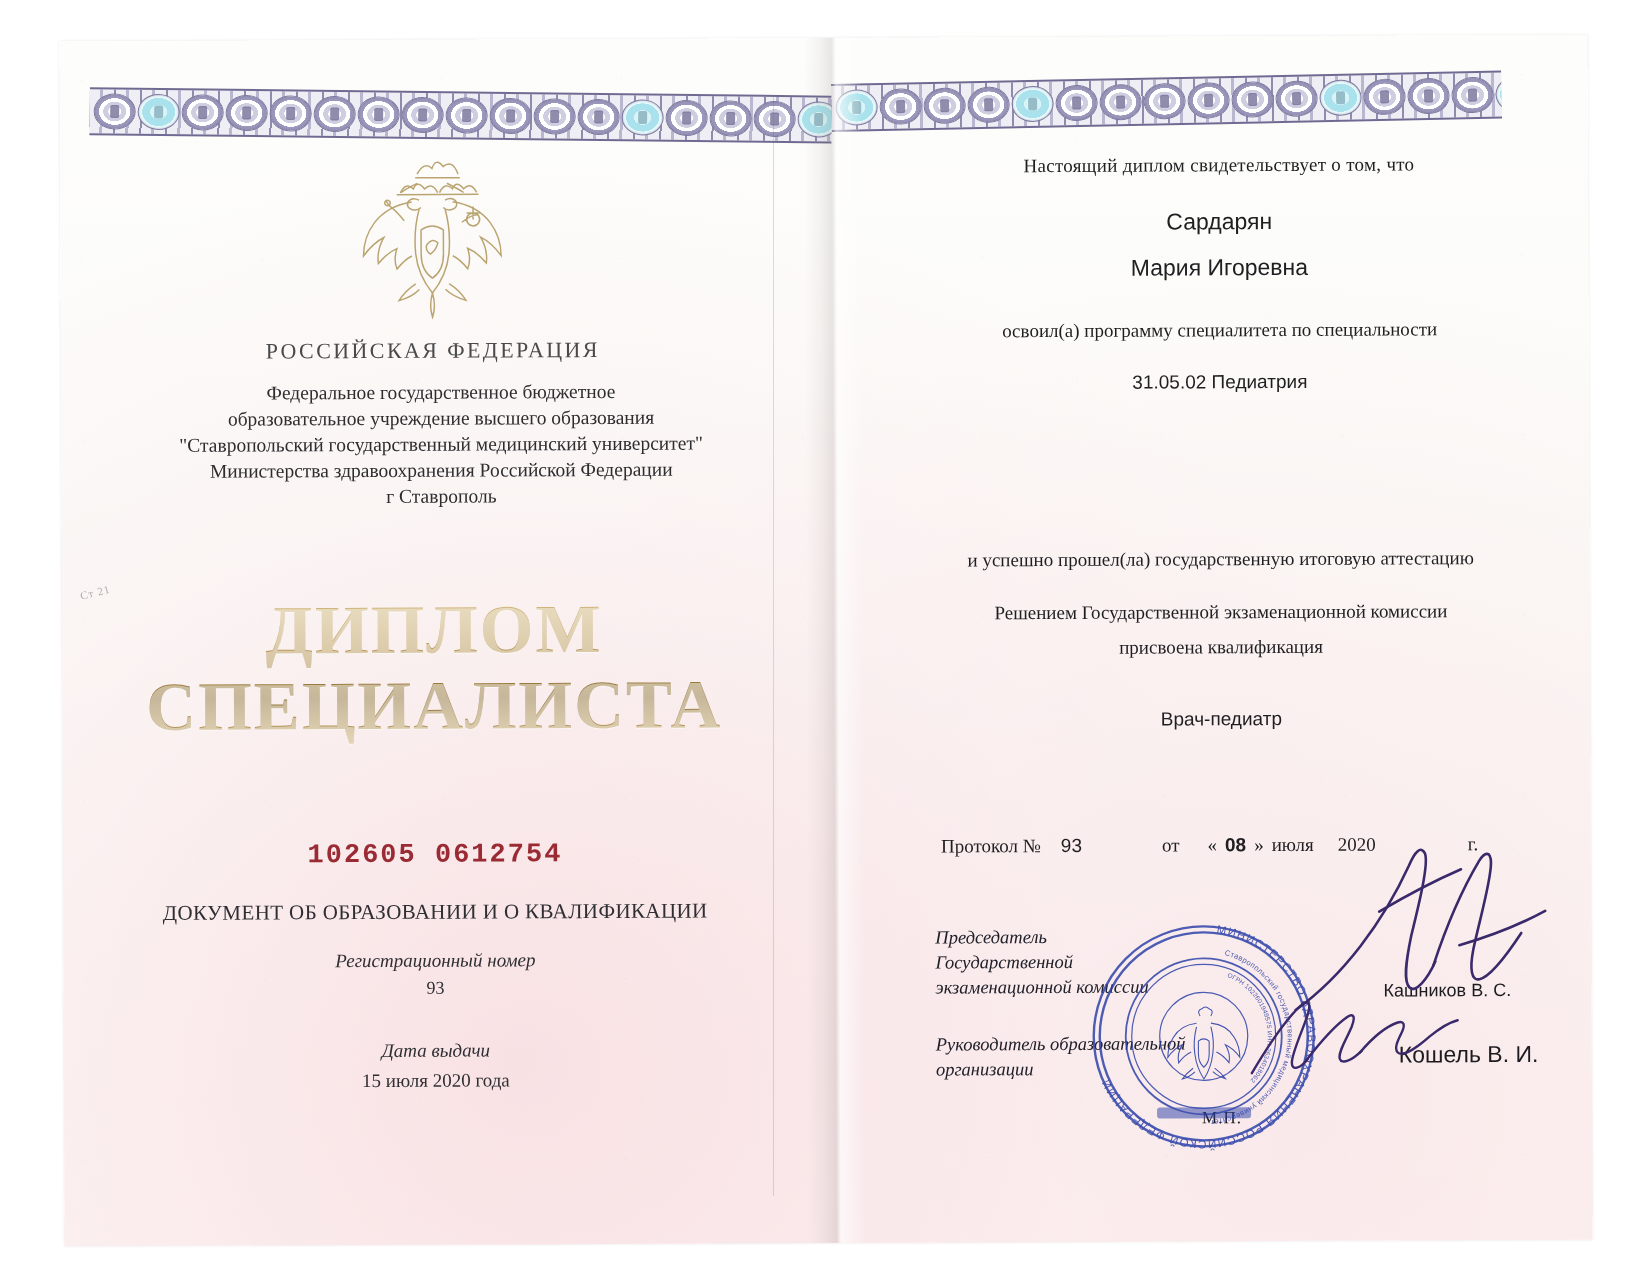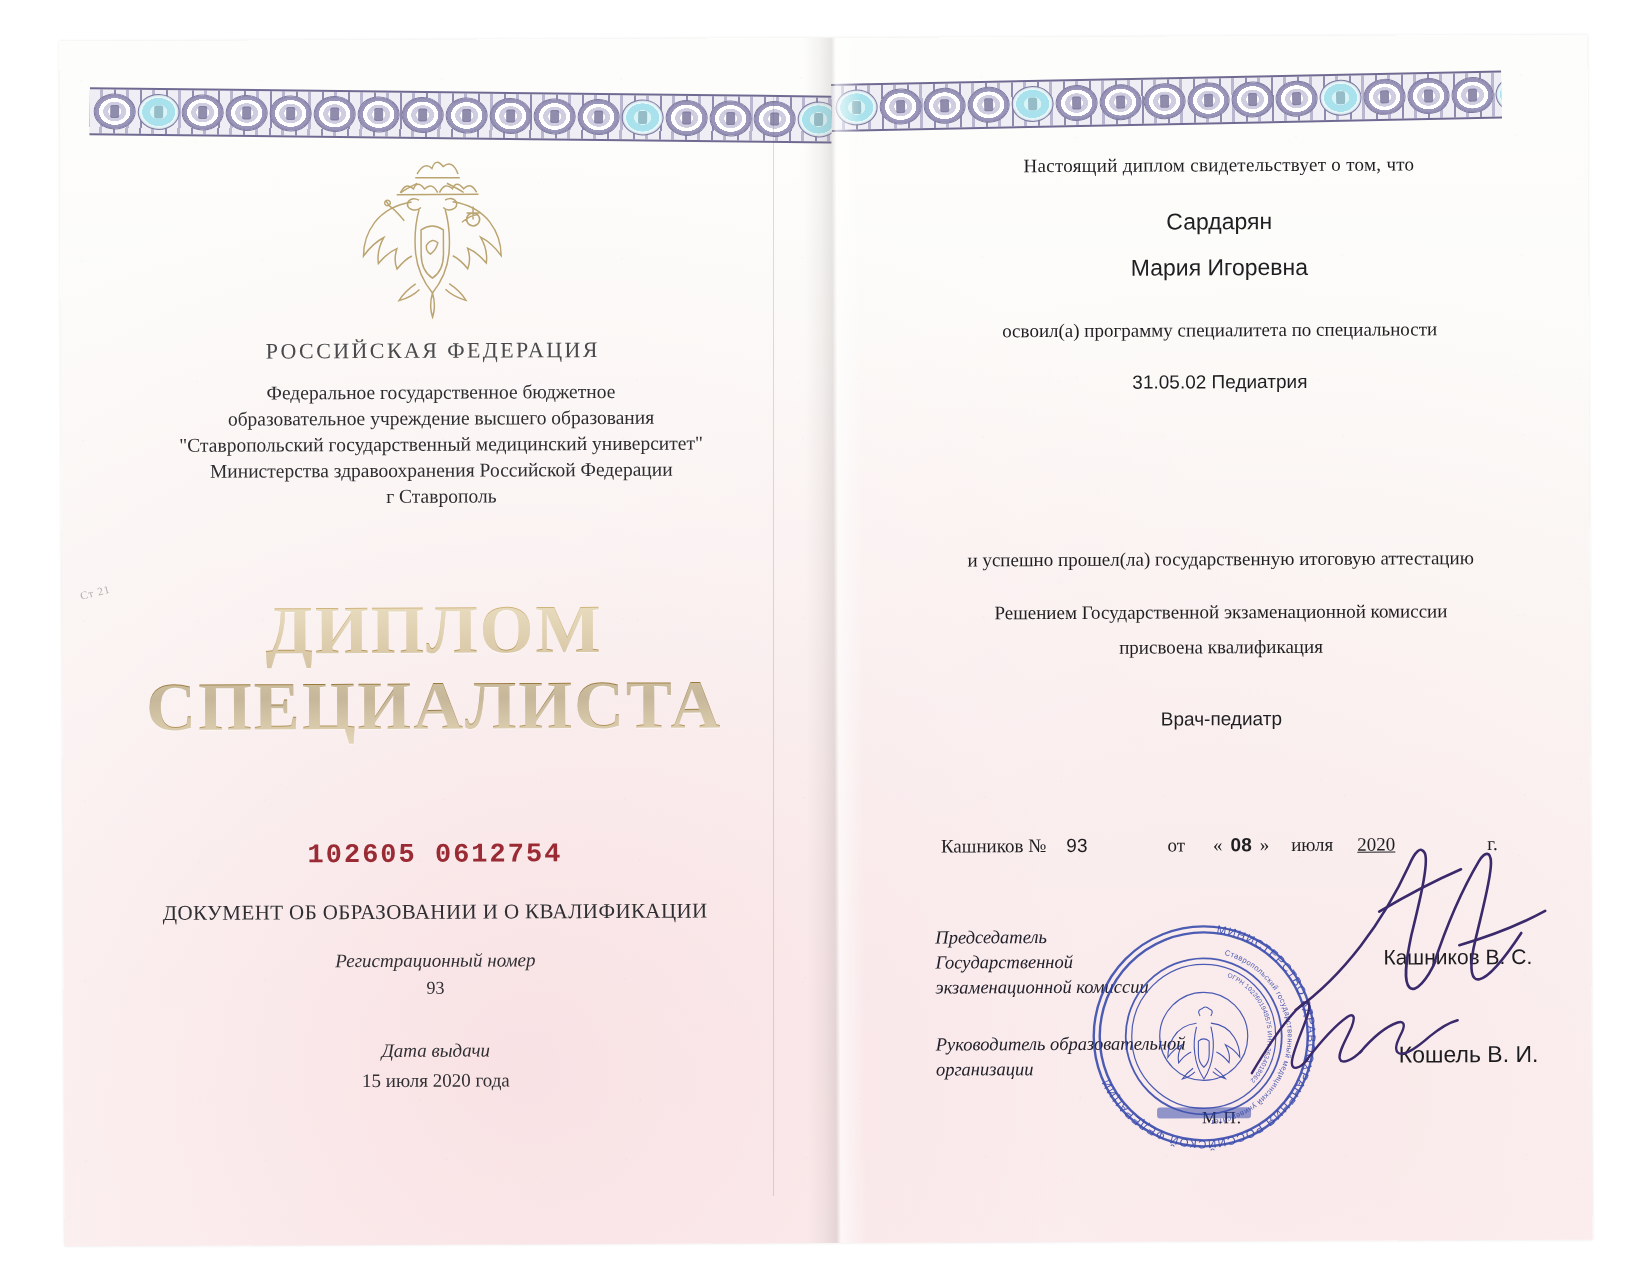--- a/index.html
+++ b/index.html
@@ -267,22 +267,22 @@
     display: flex;
     align-items: baseline;
     font-size: 19px;
     white-space: nowrap;
   }
   .protocol .pnum  { margin-left: 20px; font-family: "Liberation Sans", sans-serif; }
   .protocol .pfrom { margin-left: 80px; text-align: center; }
   .protocol .pq1   { margin-left: 28px; }
   .protocol .pday  { margin-left: 8px; font-family: "Liberation Sans", sans-serif; font-weight: bold; }
   .protocol .pq2   { margin-left: 8px; }
-  .protocol .pmon  { margin-left: 22px; }
-  .protocol .pyear { margin-left: 24px; text-decoration: underline; }
+  .protocol .pmon  { margin-left: 8px; }
+  .protocol .pyear { margin-left: 24px; }
   .protocol .pg    { margin-left: 92px; }
 
   
   .sig-block {
     position: absolute;
     top: 888px;
     left: 82px;
     width: 620px;
     text-align: left;
     font-size: 18.5px;
@@ -296,23 +296,23 @@
     left: 82px;
     width: 620px;
     text-align: left;
     font-size: 18.5px;
     font-style: italic;
     line-height: 25px;
     color: #20202a;
   }
   .sig-name1 {
     position: absolute;
-    top: 910px;
+    top: 945px;
     left: 530px;
-    font-size: 21px;
+    font-size: 18px;
     font-style: normal;
     font-family: "Liberation Sans", sans-serif;
     color: #1c1c20;
     white-space: nowrap;
   }
   .sig-name2 {
     position: absolute;
     top: 1006px;
     left: 545px;
     font-size: 23px;
@@ -462,21 +462,21 @@
       <div class="r-line name1">Сардарян</div>
       <div class="r-line name2">Мария Игоревна</div>
       <div class="r-line prog">освоил(а)  программу специалитета по специальности</div>
       <div class="r-line spec">31.05.02 Педиатрия</div>
       <div class="r-line attest">и успешно прошел(ла)  государственную итоговую аттестацию</div>
       <div class="r-line decision">Решением Государственной экзаменационной комиссии</div>
       <div class="r-line assigned">присвоена квалификация</div>
       <div class="r-line qual">Врач-педиатр</div>
 
       <div class="protocol">
-        <span>Кашников №</span>
+        <span>Протокол №</span>
         <span class="pnum">93</span>
         <span class="pfrom">от</span>
         <span class="pq1">«</span>
         <span class="pday">08</span>
         <span class="pq2">»</span>
         <span class="pmon">июля</span>
         <span class="pyear">2020</span>
         <span class="pg">г.</span>
       </div>
 

